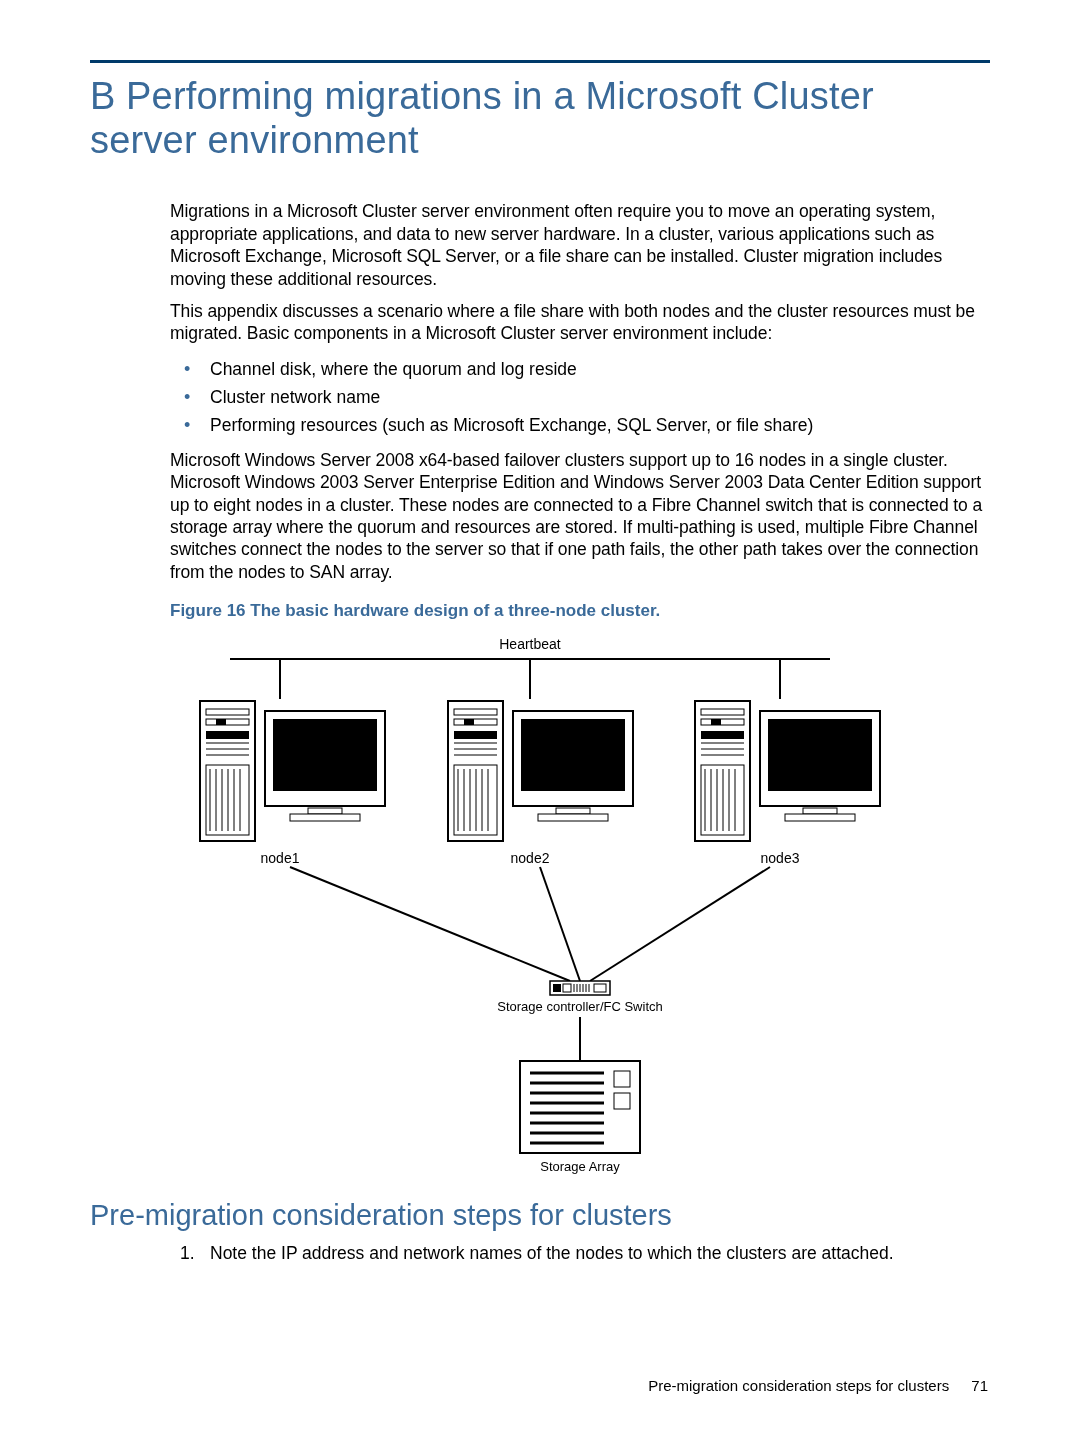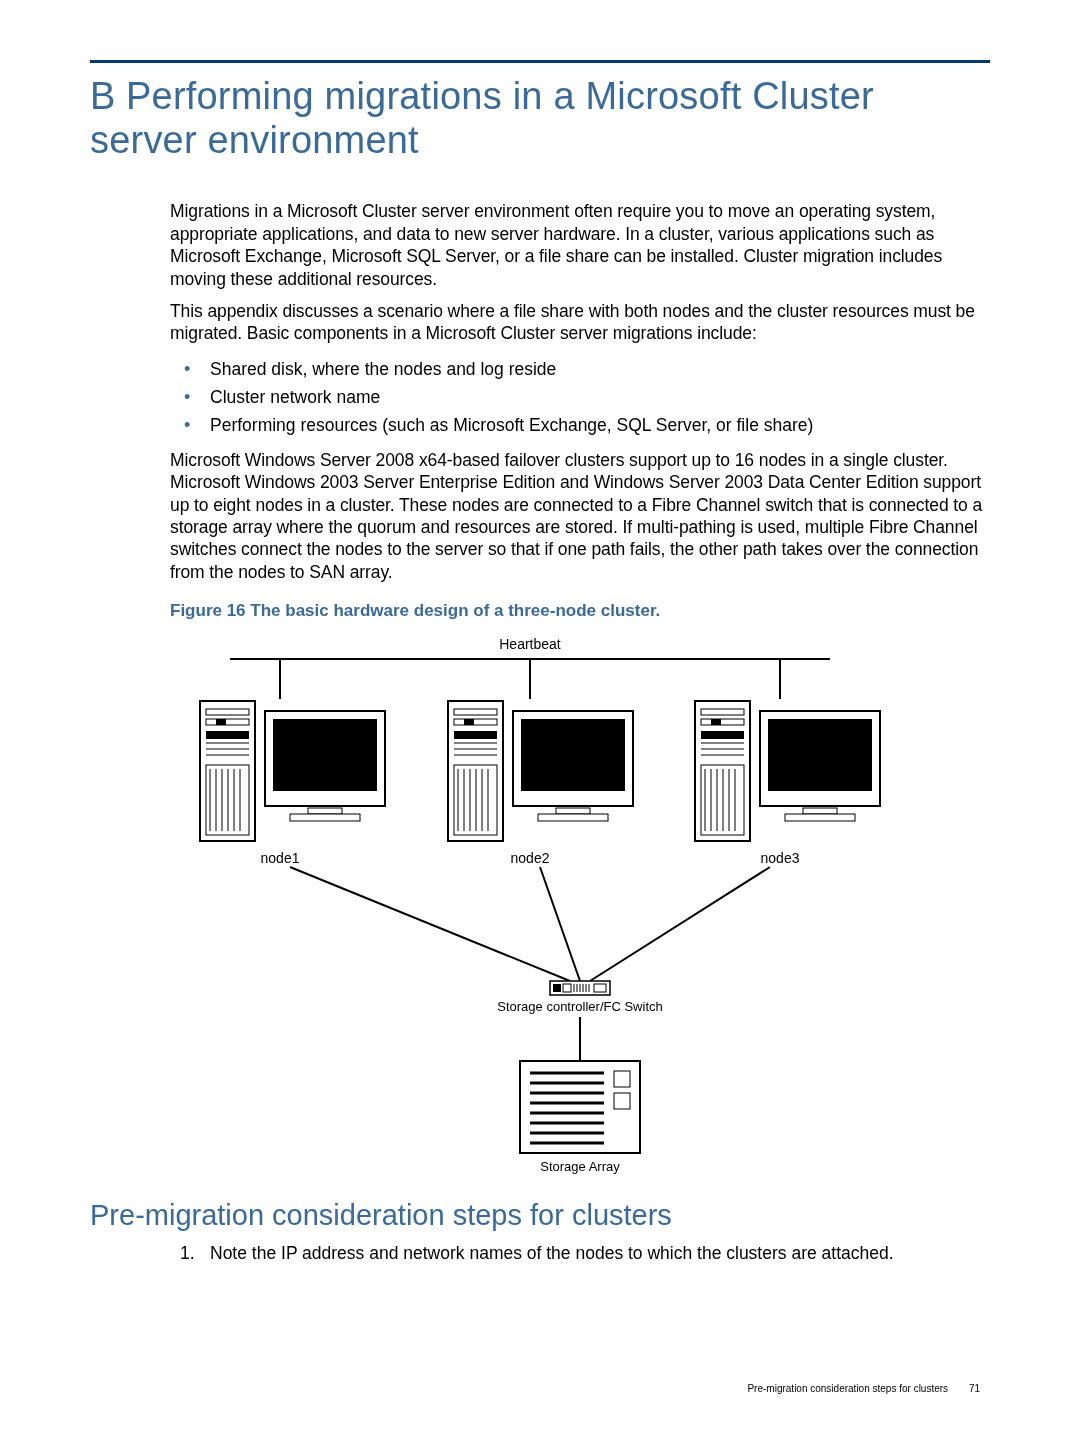--- a/index.html
+++ b/index.html
@@ -93,42 +93,42 @@
     font-family: "Trebuchet MS", Arial, sans-serif;
   }
   ol.numlist li::before {
     content: counter(n) ".";
     position: absolute;
     left: 10px;
   }
   .footer {
     position: absolute;
     bottom: 44px;
-    right: 100px;
-    font-size: 10px;
+    right: 92px;
+    font-size: 15px;
     font-family: "Trebuchet MS", Arial, sans-serif;
   }
   .footer .pgnum { margin-left: 18px; }
 </style>
 </head>
 <body>
 
 <div class="rule"></div>
 
 <h1 class="appendix-title">
   <span class="letter">B</span><span>Performing migrations in a Microsoft Cluster server environment</span>
 </h1>
 
 <div class="body-indent">
 
   <p class="para">Migrations in a Microsoft Cluster server environment often require you to move an operating system, appropriate applications, and data to new server hardware. In a cluster, various applications such as Microsoft Exchange, Microsoft SQL Server, or a file share can be installed. Cluster migration includes moving these additional resources.</p>
-  <p class="para">This appendix discusses a scenario where a file share with both nodes and the cluster resources must be migrated. Basic components in a Microsoft Cluster server migrations include:</p>
+  <p class="para">This appendix discusses a scenario where a file share with both nodes and the cluster resources must be migrated. Basic components in a Microsoft Cluster server environment include:</p>
 
   <ul class="bullets">
-    <li>Shared disk, where the nodes and log reside</li>
+    <li>Channel disk, where the quorum and log reside</li>
     <li>Cluster network name</li>
     <li>Performing resources (such as Microsoft Exchange, SQL Server, or file share)</li>
   </ul>
 
   <p class="para">Microsoft Windows Server 2008 x64-based failover clusters support up to 16 nodes in a single cluster. Microsoft Windows 2003 Server Enterprise Edition and Windows Server 2003 Data Center Edition support up to eight nodes in a cluster. These nodes are connected to a Fibre Channel switch that is connected to a storage array where the quorum and resources are stored. If multi-pathing is used, multiple Fibre Channel switches connect the nodes to the server so that if one path fails, the other path takes over the connection from the nodes to SAN array.</p>
 
   <div class="figure-caption">Figure 16 The basic hardware design of a three-node cluster.</div>
 
   <div class="figure-wrap">
     <svg viewBox="0 0 720 550" xmlns="http://www.w3.org/2000/svg">

